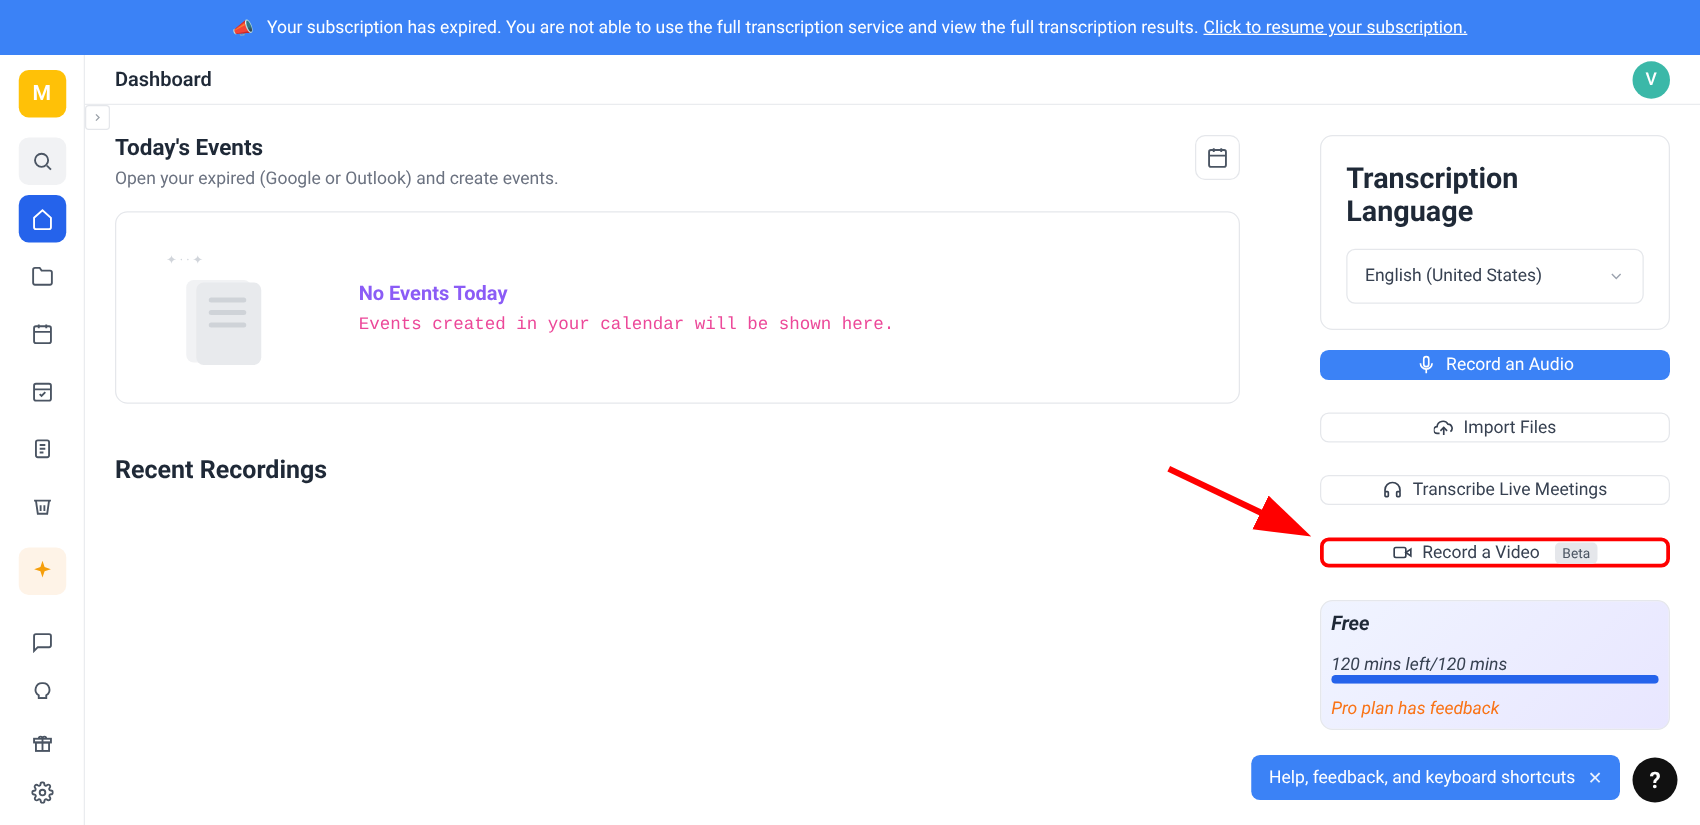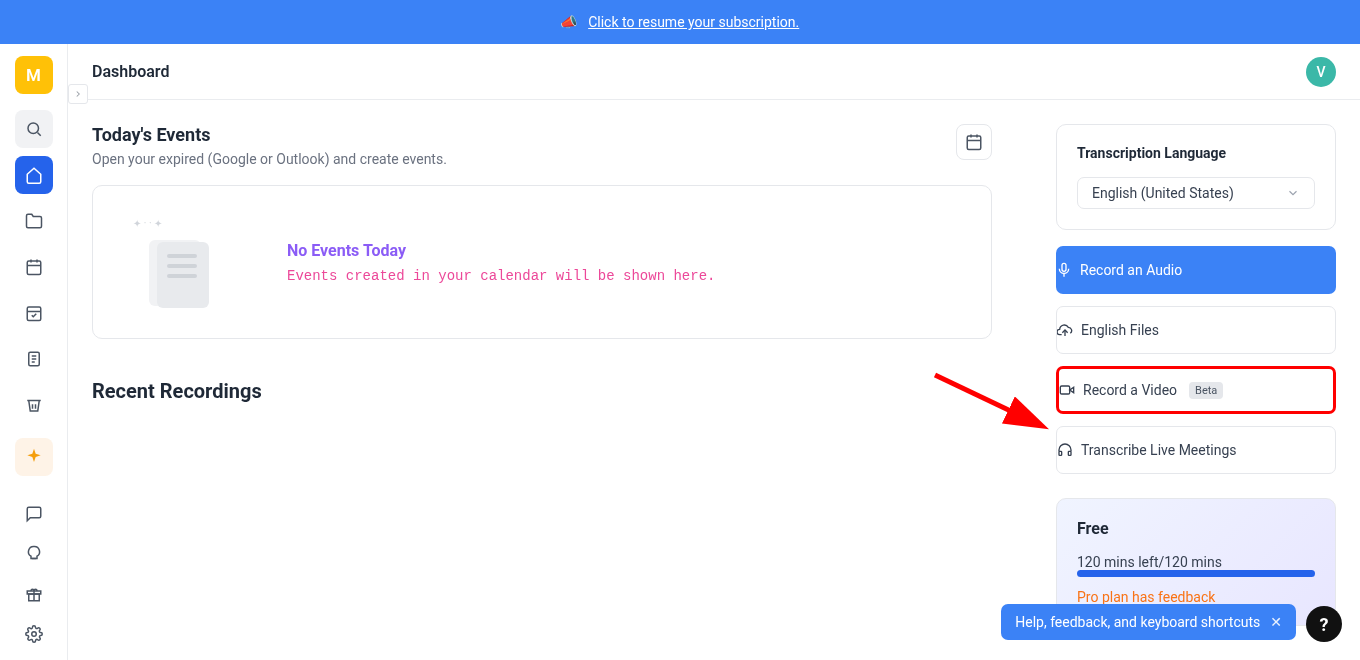--- a/index.html
+++ b/index.html
@@ -12,63 +12,64 @@
 .logo{width:38px;height:38px;background:#ffc107;border-radius:8px;display:flex;align-items:center;justify-content:center;color:#fff;font-weight:600;font-size:17px;margin-bottom:16px;}
 .collapse{position:absolute;left:68px;top:40px;width:20px;height:20px;background:#fff;border:1px solid #e5e7eb;border-radius:3px;display:flex;align-items:center;justify-content:center;color:#9aa0a8;cursor:pointer;z-index:3;}
 .nav{display:flex;flex-direction:column;gap:8px;align-items:center;}
 .nav-item{width:38px;height:38px;border-radius:8px;display:flex;align-items:center;justify-content:center;color:#4b5563;cursor:pointer;}
 .nav-item.search{background:#f1f2f4;}
 .nav-item.active{background:#2563eb;color:#fff;}
 .nav-item.sparkle{background:#fef3e7;color:#f59e0b;margin-top:6px;}
 .bottom-nav{display:flex;flex-direction:column;gap:8px;align-items:center;margin-bottom:10px;margin-top:auto;}
 .bottom-nav .nav-item{width:32px;height:32px;}
 .main{flex:1;display:flex;flex-direction:column;}
-.topbar{height:56px;border-bottom:1px solid #eaecef;display:flex;align-items:center;padding:0 24px;justify-content:space-between;}
+.topbar{height:40px;border-bottom:1px solid #eaecef;display:flex;align-items:center;padding:0 24px;justify-content:space-between;}
 .page-title{font-size:16px;font-weight:600;color:#1f2937;}
 .avatar{width:30px;height:30px;border-radius:50%;background:#3bb8a8;color:#fff;display:flex;align-items:center;justify-content:center;font-size:14px;font-weight:500;}
 .content{display:flex;padding:24px;gap:64px;flex:1;}
 .center{flex:1;}
 .row1{display:flex;justify-content:space-between;align-items:flex-start;margin-bottom:18px;}
 .section-title{font-size:18px;font-weight:700;color:#1f2937;margin-bottom:6px;}
 .section-sub{font-size:14px;color:#6b7280;}
 .cal-btn{width:36px;height:36px;border:1px solid #e5e7eb;border-radius:8px;display:flex;align-items:center;justify-content:center;color:#4b5563;cursor:pointer;}
 .empty-card{border:1px solid #e5e7eb;border-radius:10px;padding:30px 36px;display:flex;align-items:center;gap:48px;}
 .empty-ill{width:110px;height:92px;position:relative;}
 .doc-shape{position:absolute;width:52px;height:66px;background:#e8eaed;border-radius:6px;bottom:0;left:28px;box-shadow:-8px -2px 0 0 #f1f2f4;}
 .doc-shape::before{content:"";position:absolute;top:12px;left:10px;width:30px;height:4px;background:#cfd3d8;border-radius:2px;box-shadow:0 10px 0 0 #cfd3d8,0 20px 0 0 #cfd3d8;}
 .dots{position:absolute;top:2px;left:4px;color:#d1d5db;font-size:10px;}
 .empty-title{font-size:16px;font-weight:700;color:#8b5cf6;margin-bottom:8px;}
 .empty-sub{font-size:14px;color:#ec4899;font-family:Liberation Mono, monospace;}
 .recent-title{font-size:20px;font-weight:700;color:#1f2937;margin-top:40px;}
 .rightcol{width:280px;}
 .card{border:1px solid #e5e7eb;border-radius:10px;padding:20px;margin-bottom:16px;}
-.card-title{font-size:14px;font-weight:700;color:#1f2937;margin-bottom:16px;}
-.select{border:1px solid #e5e7eb;border-radius:7px;height:32px;display:flex;align-items:center;justify-content:space-between;padding:0 14px;font-size:14px;color:#374151;cursor:pointer;}
-.action-btn{width:100%;height:48px;border-radius:7px;display:flex;align-items:center;gap:8px;font-size:14px;cursor:pointer;margin-bottom:12px;}
+.card-title{font-size:23px;font-weight:700;color:#1f2937;margin-bottom:16px;}
+.select{border:1px solid #e5e7eb;border-radius:7px;height:44px;display:flex;align-items:center;justify-content:space-between;padding:0 14px;font-size:14px;color:#374151;cursor:pointer;}
+.action-btn{width:100%;height:24px;border-radius:7px;display:flex;align-items:center;justify-content:center;gap:8px;font-size:14px;cursor:pointer;margin-bottom:26px;}
 .action-btn.primary{background:#3b82f6;color:#fff;}
 .action-btn.secondary{background:#fff;border:1px solid #e5e7eb;color:#374151;}
 .action-btn.highlight{border:3px solid #ff0000;}
 .badge{background:#e5e7eb;color:#4b5563;font-size:11px;padding:2px 6px;border-radius:4px;margin-left:4px;}
 .arrow-svg{position:absolute;left:930px;top:370px;z-index:2;pointer-events:none;}
-.plan-card{border:1px solid #e5e7eb;border-radius:10px;padding:20px;background:linear-gradient(135deg,#f0f4ff 0%,#e8e6ff 100%);}
+.plan-card{border:1px solid #e5e7eb;border-radius:10px;padding:8px;background:linear-gradient(135deg,#f0f4ff 0%,#e8e6ff 100%);font-style:italic;}
 .plan-name{font-size:16px;font-weight:700;color:#1f2937;margin-bottom:16px;}
 .plan-quota{font-size:14px;color:#374151;}
 .progress{height:7px;background:#e5e7eb;border-radius:4px;overflow:hidden;margin-bottom:12px;}
 .progress-fill{height:100%;background:#2563eb;}
 .expired{color:#f97316;font-size:14px;}
 .help-bar{position:absolute;bottom:20px;right:64px;background:#3b82f6;color:#fff;height:36px;padding:0 14px;border-radius:7px;display:flex;align-items:center;gap:10px;font-size:14px;cursor:pointer;}
 .help-bar .x{font-size:14px;opacity:.9;}
 .help-fab{position:absolute;bottom:18px;right:18px;width:36px;height:36px;border-radius:50%;background:#111;color:#fff;display:flex;align-items:center;justify-content:center;font-size:18px;font-weight:700;cursor:pointer;}
 svg{display:block;}
 </style>
 </head>
 <body>
 
 <div class="banner">
   <span class="icon">📣</span>
+  <span>Your subscription has expired. You are not able to use the full transcription service and view the full transcription results.</span>
   <a href="#">Click to resume your subscription.</a>
 </div>
 
 <div class="layout">
 
   <div class="sidebar">
     <div class="logo">M</div>
     <div class="collapse">
       <svg width="10" height="10" viewBox="0 0 24 24" fill="none" stroke="currentColor" stroke-width="2.5">
           <polyline points="9 18 15 12 9 6"></polyline>
@@ -213,37 +214,37 @@
               <line x1="12" y1="17" x2="12" y2="22"></line>
             </svg>
           <span>Record an Audio</span>
         </div>
         <div class="action-btn secondary">
           <svg width="16" height="16" viewBox="0 0 24 24" fill="none" stroke="currentColor" stroke-width="2">
               <path d="M16 16l-4-4-4 4"></path>
               <line x1="12" y1="12" x2="12" y2="21"></line>
               <path d="M20 17a5 5 0 0 0-3-9 7 7 0 0 0-13 3 4 4 0 0 0 0 8h3"></path>
             </svg>
-          <span>English Files</span>
-        </div>
-        <div class="action-btn secondary highlight">
-          <svg width="16" height="16" viewBox="0 0 24 24" fill="none" stroke="currentColor" stroke-width="2">
-              <rect x="2" y="6" width="14" height="12" rx="2"></rect>
-              <polygon points="22 8 16 12 22 16 22 8"></polygon>
-            </svg>
-          <span>Record a Video</span>
-          <span class="badge">Beta</span>
+          <span>Import Files</span>
         </div>
         <div class="action-btn secondary">
           <svg width="16" height="16" viewBox="0 0 24 24" fill="none" stroke="currentColor" stroke-width="2">
               <path d="M3 14v-2a9 9 0 0 1 18 0v2"></path>
               <rect x="3" y="14" width="4" height="6" rx="1"></rect>
               <rect x="17" y="14" width="4" height="6" rx="1"></rect>
             </svg>
           <span>Transcribe Live Meetings</span>
+        </div>
+        <div class="action-btn secondary highlight">
+          <svg width="16" height="16" viewBox="0 0 24 24" fill="none" stroke="currentColor" stroke-width="2">
+              <rect x="2" y="6" width="14" height="12" rx="2"></rect>
+              <polygon points="22 8 16 12 22 16 22 8"></polygon>
+            </svg>
+          <span>Record a Video</span>
+          <span class="badge">Beta</span>
         </div>
 
         <div class="plan-card" style="margin-top:24px;">
           <div class="plan-name">Free</div>
           <div class="plan-quota">120 mins left/120 mins</div>
           <div class="progress">
             <div class="progress-fill" style="width:100%"></div>
           </div>
           <div class="expired">Pro plan has feedback</div>
         </div>

